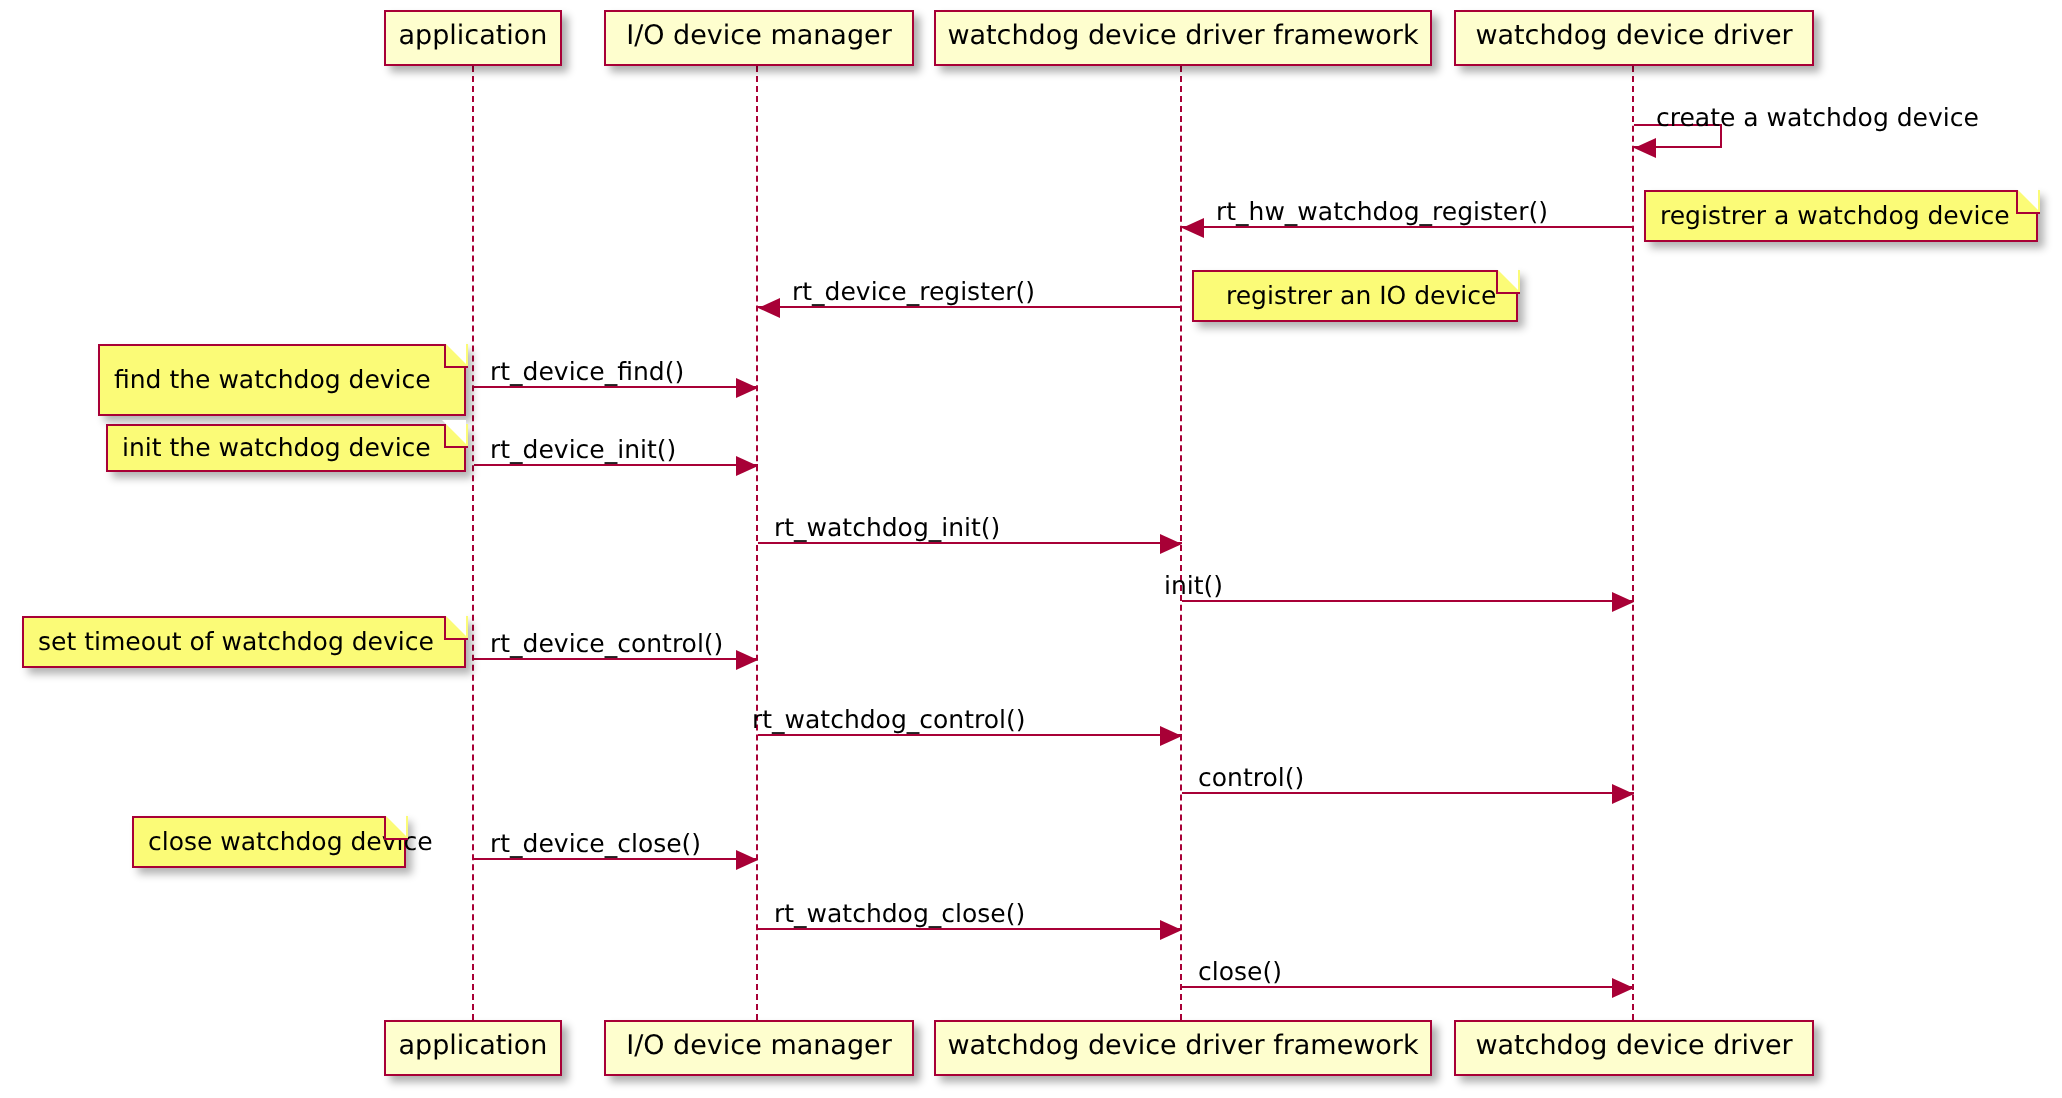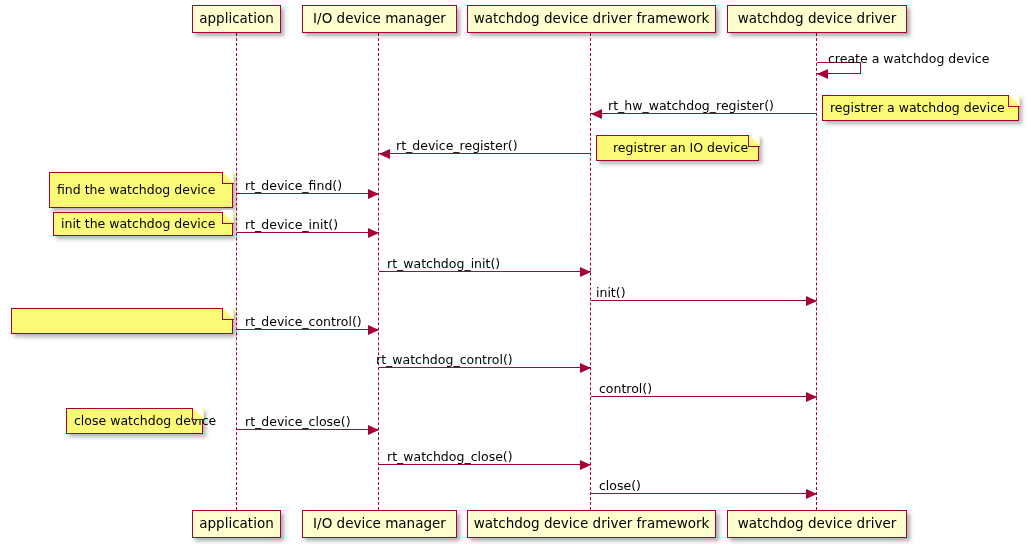--- a/index.html
+++ b/index.html
@@ -150,21 +150,21 @@
       <div class="arrow right" style="left: 368px; top: 189px;"></div>
       <div class="msg-label" style="left: 245px; top: 180px;">rt_device_find()</div>
       <div class="msg-line" style="left: 237px; top: 232px; width: 142px;"></div>
       <div class="arrow right" style="left: 368px; top: 228px;"></div>
       <div class="msg-label" style="left: 245px; top: 219px;">rt_device_init()</div>
       <div class="msg-line" style="left: 379px; top: 271px; width: 212px;"></div>
       <div class="arrow right" style="left: 580px; top: 267px;"></div>
       <div class="msg-label" style="left: 387px; top: 258px;">rt_watchdog_init()</div>
       <div class="msg-line" style="left: 591px; top: 300px; width: 226px;"></div>
       <div class="arrow right" style="left: 806px; top: 296px;"></div>
-      <div class="msg-label" style="left: 596px; top: 287px;">init()</div>
+      <div class="msg-label" style="left: 582px; top: 287px;">init()</div>
       <div class="msg-line" style="left: 237px; top: 329px; width: 142px;"></div>
       <div class="arrow right" style="left: 368px; top: 325px;"></div>
       <div class="msg-label" style="left: 245px; top: 316px;">rt_device_control()</div>
       <div class="msg-line" style="left: 379px; top: 367px; width: 212px;"></div>
       <div class="arrow right" style="left: 580px; top: 363px;"></div>
       <div class="msg-label" style="left: 376px; top: 354px;">rt_watchdog_control()</div>
       <div class="msg-line" style="left: 591px; top: 396px; width: 226px;"></div>
       <div class="arrow right" style="left: 806px; top: 392px;"></div>
       <div class="msg-label" style="left: 599px; top: 383px;">control()</div>
       <div class="msg-line" style="left: 237px; top: 429px; width: 142px;"></div>
@@ -189,20 +189,21 @@
       </div>
       <div class="note" style="left: 49px; top: 172px; width: 184px; height: 36px;">
         <span>find the watchdog device</span>
         <span class="fold"></span>
       </div>
       <div class="note" style="left: 53px; top: 212px; width: 180px; height: 24px;">
         <span>init the watchdog device</span>
         <span class="fold"></span>
       </div>
       <div class="note" style="left: 11px; top: 308px; width: 222px; height: 26px;">
+        <span>set timeout of watchdog device</span>
         <span class="fold"></span>
       </div>
       <div class="note" style="left: 66px; top: 408px; width: 137px; height: 26px;">
         <span>close watchdog device</span>
         <span class="fold"></span>
       </div>
     </div>
 
   <div id="header-participants">
       <div class="participant" style="left: 192px; top: 5px; width: 89px; height: 28px;">

